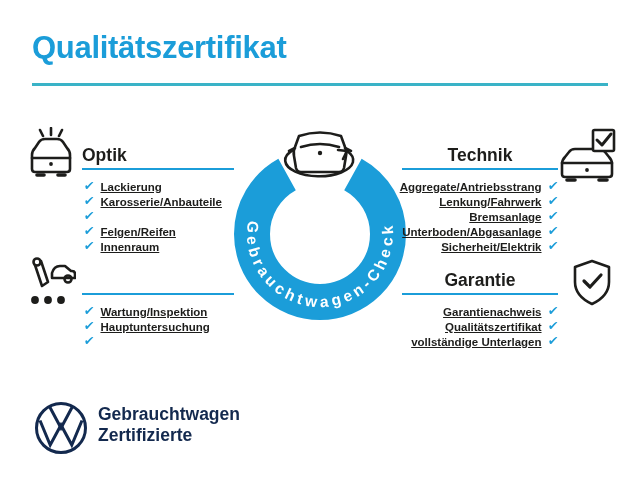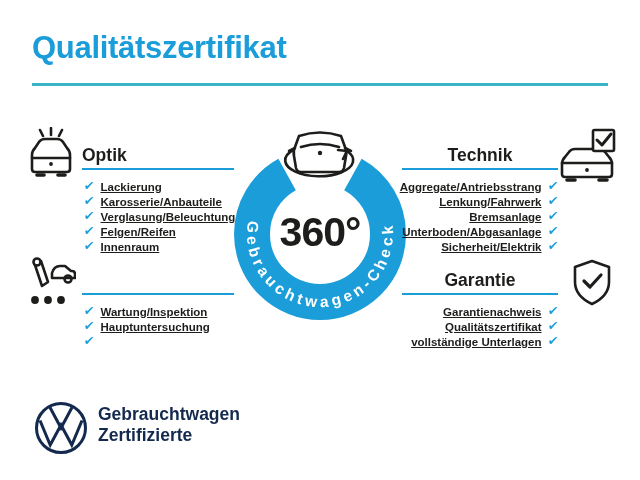--- a/index.html
+++ b/index.html
@@ -56,21 +56,20 @@
 
     <g>
       <path class="la" d="M299,136 Q320,129 341,136 L345,147 Q347,151 346,156 L344,168 Q343,172 339,172 L301,172 Q297,172 296,168 L294,156 Q293,151 295,147 Z"></path>
       <path class="la" d="M301,147 Q320,141 339,147"></path>
       <path class="la" d="M295,148 L289,151 M345,148 L351,151"></path>
       <circle class="la-fill" cx="320" cy="153" r="2.2"></circle>
       <path class="la" d="M293,150 A 34 16 0 1 0 347,151"></path>
       <path class="la" d="M347,151 L338,150 M347,151 L343,159"></path>
     </g>
   </svg>
-  <div class="deg">360°</div>
 
   <svg class="icon" style="left:27px;top:127px" width="48" height="52" viewBox="0 0 48 52">
     <path class="la" d="M13,3 L16,9 M24,1 L24,8 M35,3 L32,9"></path>
     <path class="la" d="M5,42 V28 Q5,24 8,21 L12,15 Q14,12 18,12 H30 Q34,12 36,15 L40,21 Q43,24 43,28 V42 Q43,45 40,45 H8 Q5,45 5,42 Z"></path>
     <path class="la" d="M5,31 H43"></path>
     <circle class="la-fill" cx="24" cy="37" r="1.9"></circle>
     <path class="la-thick" d="M10,48 H17 M31,48 H38"></path>
   </svg>
 
   <div class="sec-head" style="left:82px;top:145px">Optik</div>
@@ -79,21 +78,20 @@
       <div class="check-item">
         <span class="check-glyph">✔</span>
         <span class="check-label">Lackierung</span>
       </div>
       <div class="check-item">
         <span class="check-glyph">✔</span>
         <span class="check-label">Karosserie/Anbauteile</span>
       </div>
       <div class="check-item">
         <span class="check-glyph">✔</span>
-        <span class="check-label">Verglasung/Beleuchtung</span>
       </div>
       <div class="check-item">
         <span class="check-glyph">✔</span>
         <span class="check-label">Felgen/Reifen</span>
       </div>
       <div class="check-item">
         <span class="check-glyph">✔</span>
         <span class="check-label">Innenraum</span>
       </div>
     </div>

